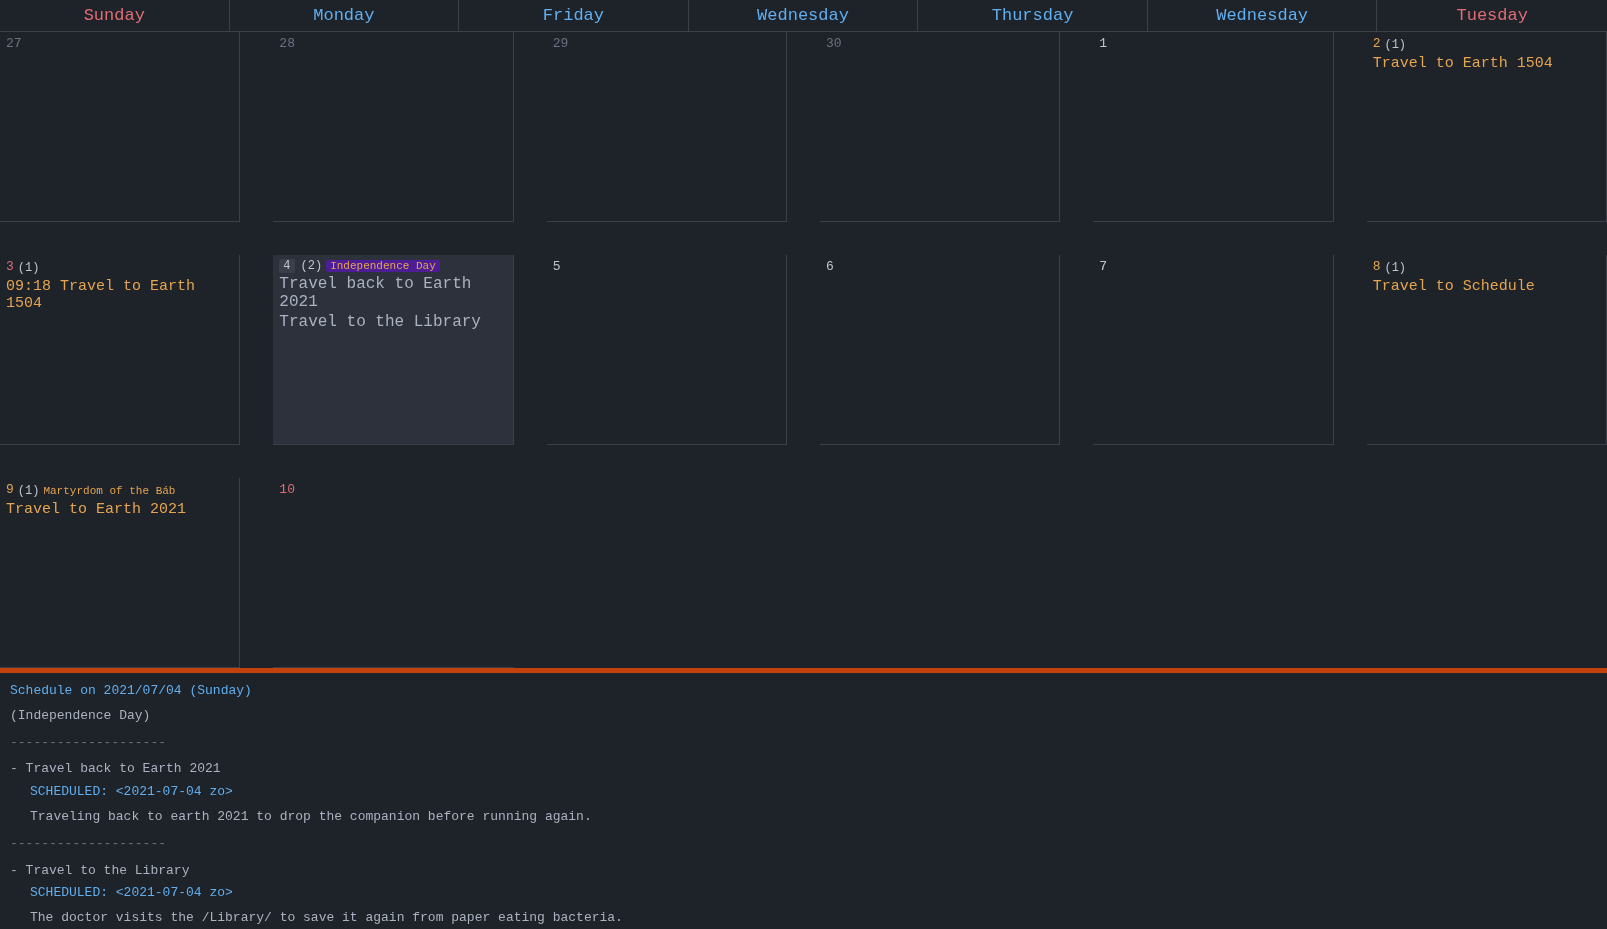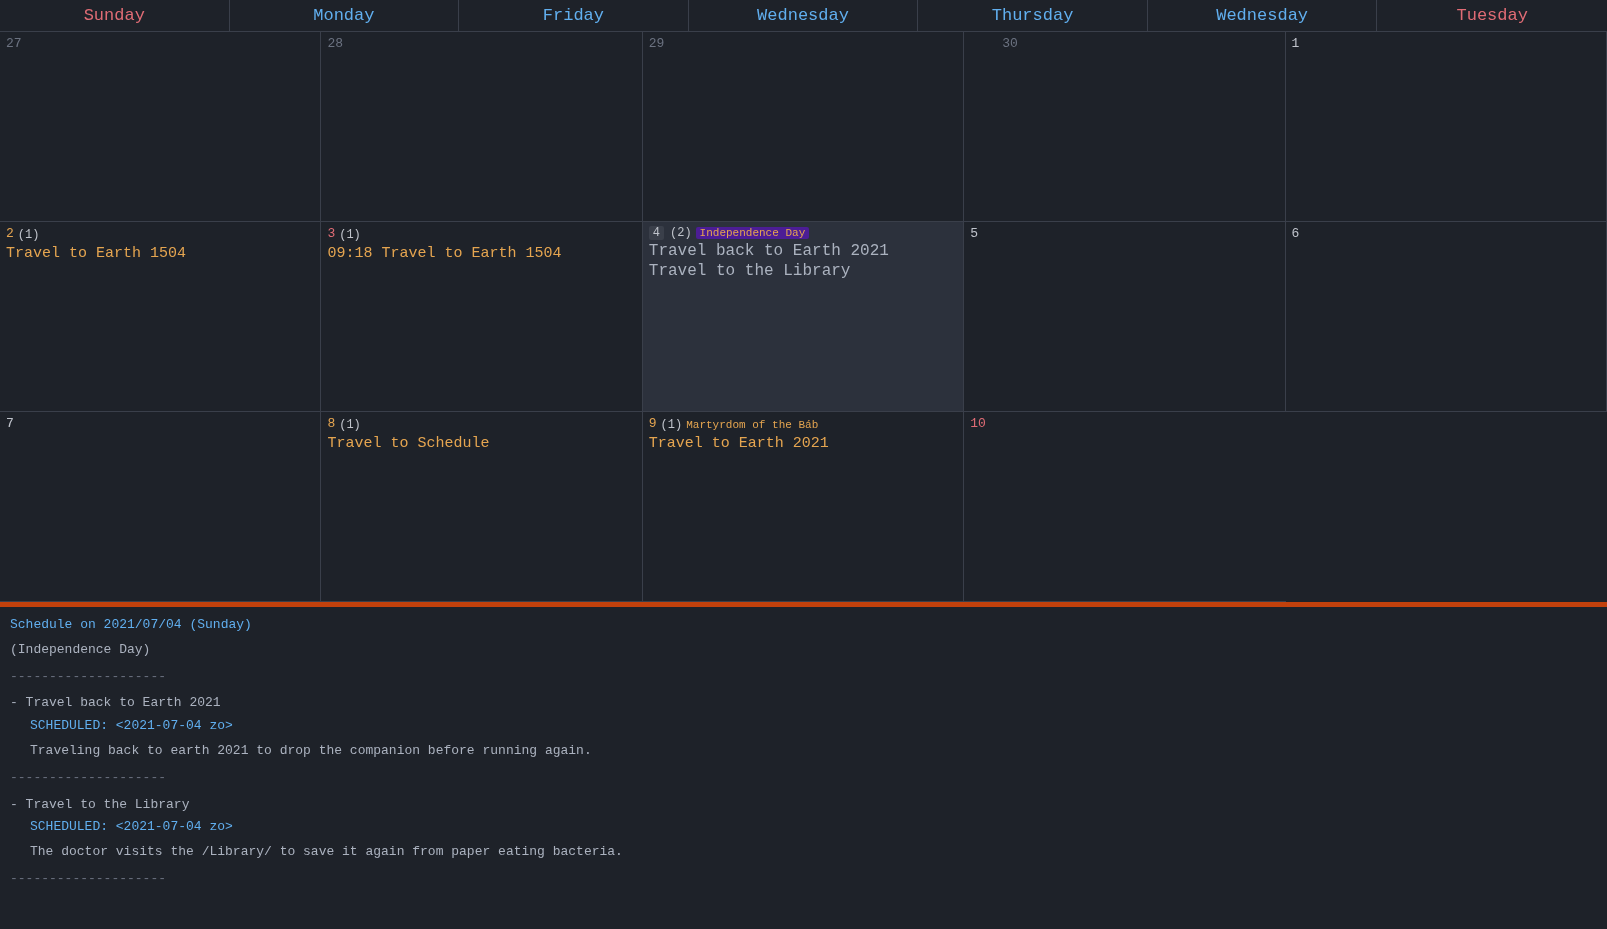--- a/index.html
+++ b/index.html
@@ -33,21 +33,22 @@
     .day-name.sun { color: #e06c75; }
     .day-name.mon { color: #61afef; }
     .day-name.tue { color: #61afef; }
     .day-name.wed { color: #61afef; }
     .day-name.thu { color: #61afef; }
     .day-name.fri { color: #61afef; }
     .day-name.sat { color: #e06c75; }
 
     .calendar-body {
       display: grid;
-      grid-template-columns: repeat(5, 1fr);
+      grid-template-columns: repeat(6, 1fr);
+      gap: 33px;
     }
 
     .calendar-cell {
       border-right: 1px solid #3a3f4a;
       border-bottom: 1px solid #3a3f4a;
       min-height: 190px;
       padding: 4px 6px;
       vertical-align: top;
       position: relative;
     }
@@ -182,21 +183,21 @@
         <div style="display: flex; align-items: center; gap: 4px; flex-wrap: wrap;">
           <span class="cell-date other-month">28</span>
         </div>
       </div>
       <div class="calendar-cell">
         <div style="display: flex; align-items: center; gap: 4px; flex-wrap: wrap;">
           <span class="cell-date other-month">29</span>
         </div>
       </div>
       <div class="calendar-cell">
-        <div style="display: flex; align-items: center; gap: 4px; flex-wrap: wrap; margin-left: 32px;">
+        <div style="display: flex; align-items: center; gap: 4px; flex-wrap: wrap;">
           <span class="cell-date other-month">30</span>
         </div>
       </div>
       <div class="calendar-cell">
         <div style="display: flex; align-items: center; gap: 4px; flex-wrap: wrap;">
           <span class="cell-date">1</span>
         </div>
       </div>
       <div class="calendar-cell">
         <div style="display: flex; align-items: center; gap: 4px; flex-wrap: wrap;">

